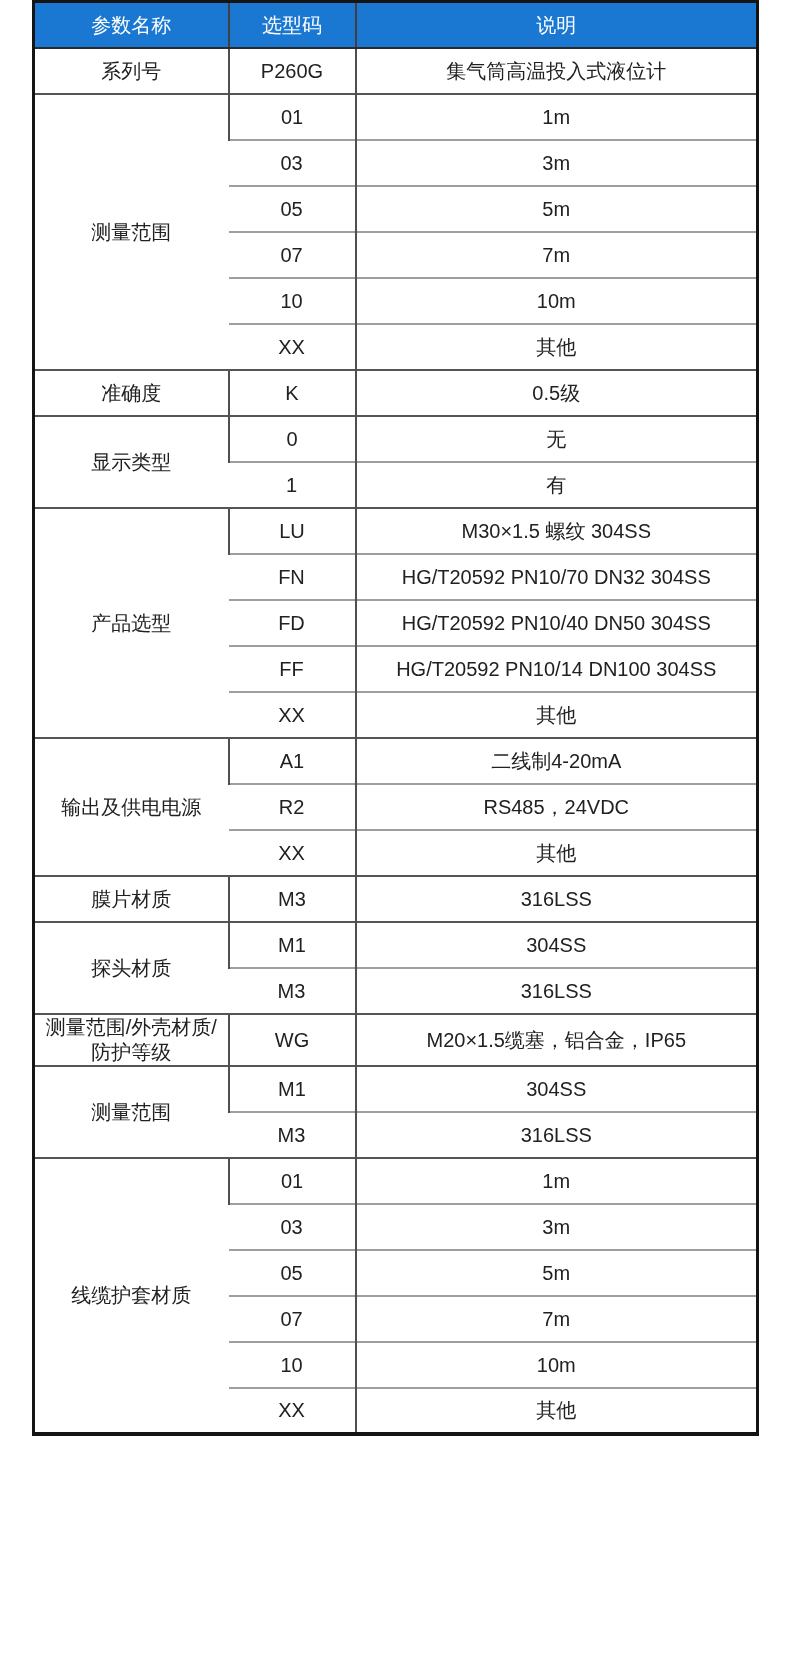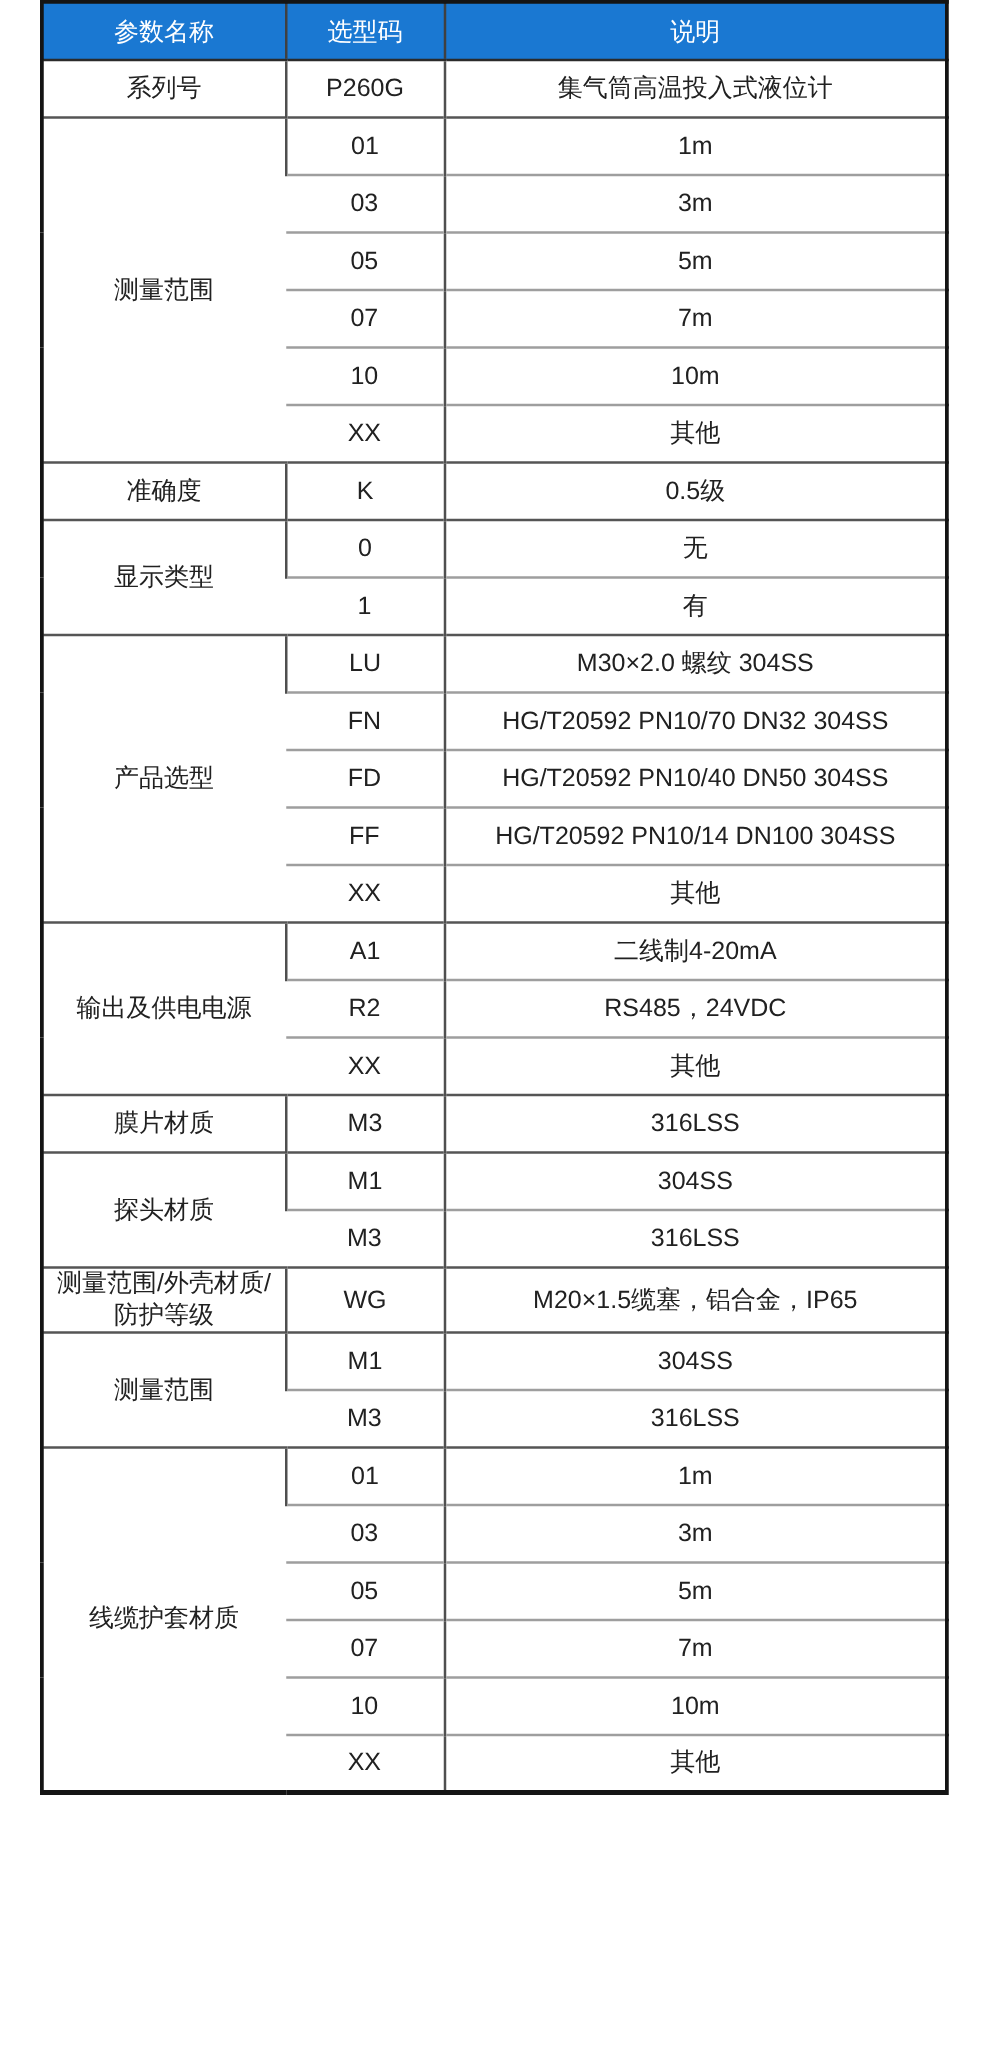--- a/index.html
+++ b/index.html
@@ -130,21 +130,21 @@
           <td>0</td>
           <td>无</td>
         </tr>
         <tr>
           <td>1</td>
           <td>有</td>
         </tr>
         <tr class="group-start">
           <td class="param-cell" rowspan="5">产品选型</td>
           <td>LU</td>
-          <td>M30×2.0 螺纹 304SS</td>
+          <td>M30×1.5 螺纹 304SS</td>
         </tr>
         <tr>
           <td>FN</td>
           <td>HG/T20592 PN10/70 DN32 304SS</td>
         </tr>
         <tr>
           <td>FD</td>
           <td>HG/T20592 PN10/40 DN50 304SS</td>
         </tr>
         <tr>

